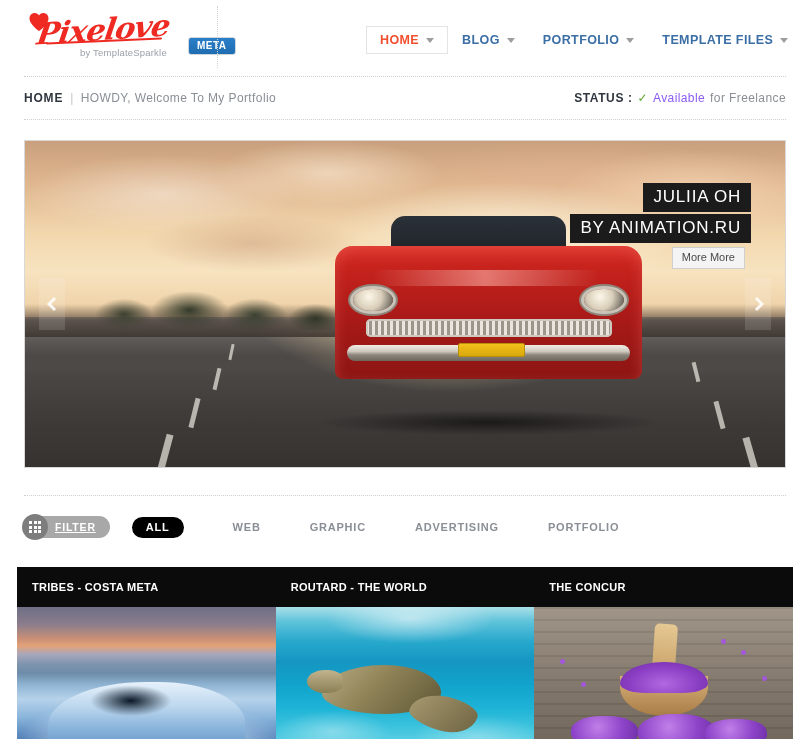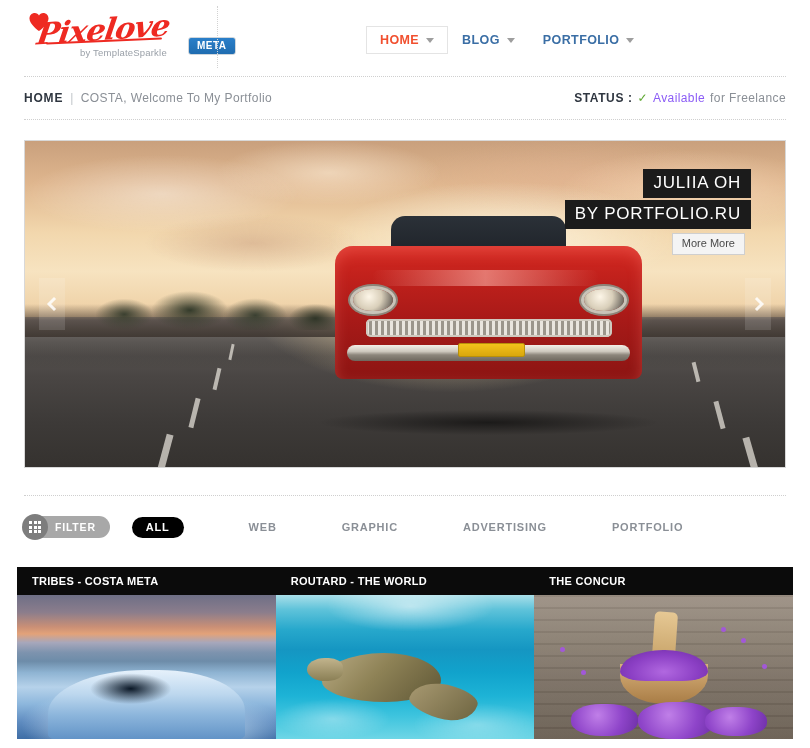--- a/index.html
+++ b/index.html
@@ -289,21 +289,21 @@
   .shadow-under {
     position: absolute;
     left: 2%; bottom: -2%;
     width: 96%; height: 12%;
     background: radial-gradient(ellipse at center, rgba(0,0,0,0.55), rgba(0,0,0,0) 72%);
   }
 
   .slide-caption {
     position: absolute;
     right: 34px;
-    top: 28px;
+    top: 42px;
     display: flex;
     flex-direction: column;
     align-items: flex-end;
     gap: 2px;
     z-index: 5;
   }
   .cap-line {
     background: #1b1b1b;
     color: #ffffff;
     font-size: 17px;
@@ -383,27 +383,28 @@
     grid-template-rows: repeat(3, 3px);
     gap: 1.5px;
   }
   .grid-icon i { background: #ffffff; display: block; width: 3px; height: 3px; }
   .filter-label {
     color: #ffffff;
     font-size: 10.5px;
     font-weight: bold;
     letter-spacing: 0.8px;
     margin-left: 7px;
+    text-decoration: underline;
   }
   .cat {
     font-size: 11px;
     font-weight: bold;
     letter-spacing: 0.8px;
     color: #8a8f96;
-    margin-left: 30px;
+    margin-left: 14px;
     cursor: pointer;
     white-space: nowrap;
     padding-left: 35px;
   }
   .cat.all {
     background: #000000;
     color: #ffffff;
     border-radius: 11px;
     padding: 4px 14px 5px 14px;
     margin-left: 22px;
@@ -418,21 +419,21 @@
     overflow: hidden;
     background: #000;
   }
   .pitem {
     position: relative;
     flex: 1 1 0;
     overflow: hidden;
     cursor: pointer;
   }
   .ptitlebar {
-    height: 28px;
+    height: 40px;
     background: #0b0b0b;
     display: flex;
     align-items: center;
     padding-left: 15px;
   }
   .ptitle {
     color: #ffffff;
     font-size: 11px;
     font-weight: bold;
     letter-spacing: 0.3px;
@@ -613,30 +614,34 @@
     </div>
     <div class="navitem">
       <span>BLOG</span>
       <span class="caret"></span>
     </div>
     <div class="navitem">
       <span>PORTFOLIO</span>
       <span class="caret"></span>
     </div>
     <div class="navitem">
+      <span>TEMPLATE FILES</span>
+      <span class="caret"></span>
+    </div>
+    <div class="navitem">
       
     </div>
   </nav>
 </div>
 
 <div class="crumbbar">
   <div class="crumb-left">
     <span class="crumb-home">HOME</span>
     <span class="crumb-sep">|</span>
-    <span>COSTA, Welcome To My Portfolio</span>
+    <span>HOWDY, Welcome To My Portfolio</span>
   </div>
   <div class="crumb-right">
     <span class="status-label">STATUS :</span>
     <span class="status-check">✓</span>
     <span class="status-avail">Available</span>
     <span>for Freelance</span>
   </div>
 </div>
 
 <div class="slider-wrap">
@@ -662,21 +667,21 @@
         <div class="headlight r"></div>
         <div class="grille"></div>
         <div class="bumper"></div>
         <div class="plate"></div>
       </div>
     </div>
   </div>
 
   <div class="slide-caption">
     <div class="cap-line">JULIIA OH</div>
-    <div class="cap-line">BY PORTFOLIO.RU</div>
+    <div class="cap-line">BY ANIMATION.RU</div>
     <button class="readmore">More More</button>
   </div>
 
   <div class="slide-arrow left">
     <span class="chev l"></span>
   </div>
   <div class="slide-arrow right">
     <span class="chev r"></span>
   </div>
 </div>

